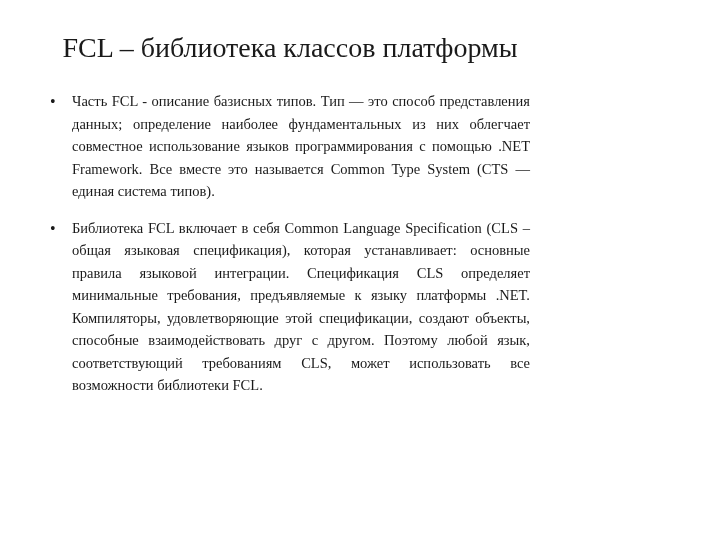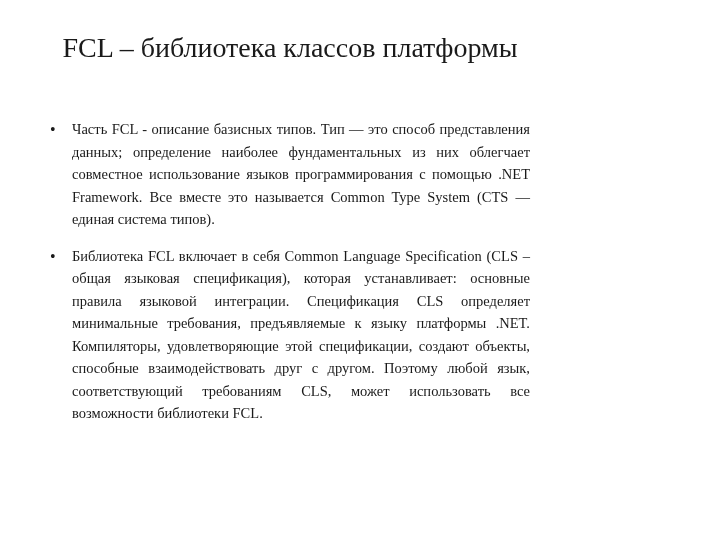--- a/index.html
+++ b/index.html
@@ -16,21 +16,20 @@
       color: #1a1a1a;
       overflow: hidden;
     }
 
     .page {
       width: 580px;
       height: 540px;
       padding: 30px 50px 30px 50px;
       display: flex;
       flex-direction: column;
-      gap: 28px;
     }
 
     .title {
       font-size: 28px;
       font-weight: normal;
       text-align: center;
       line-height: 1.3;
       margin-bottom: 24px;
       color: #1a1a1a;
     }

